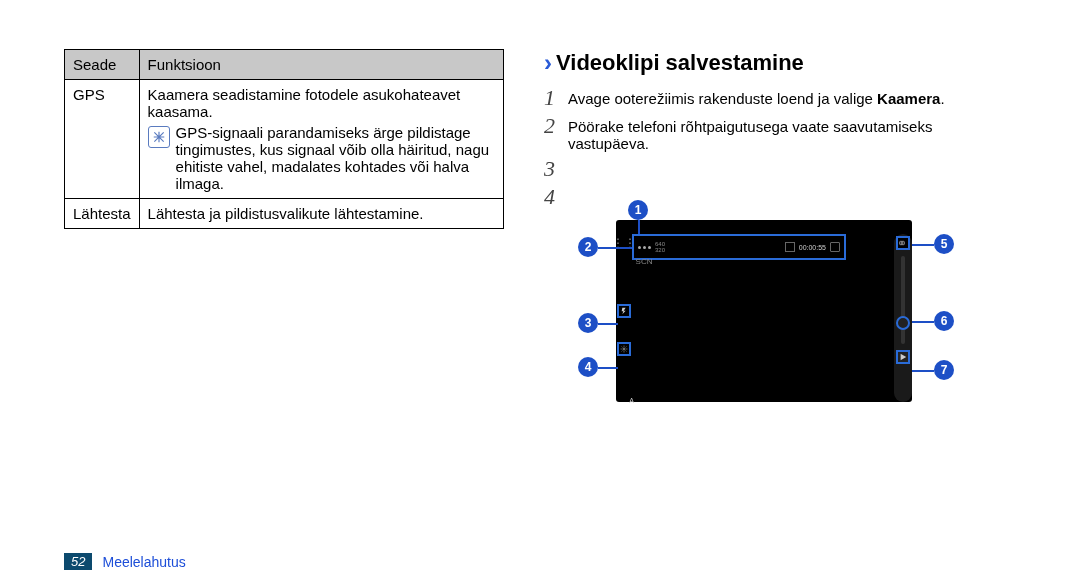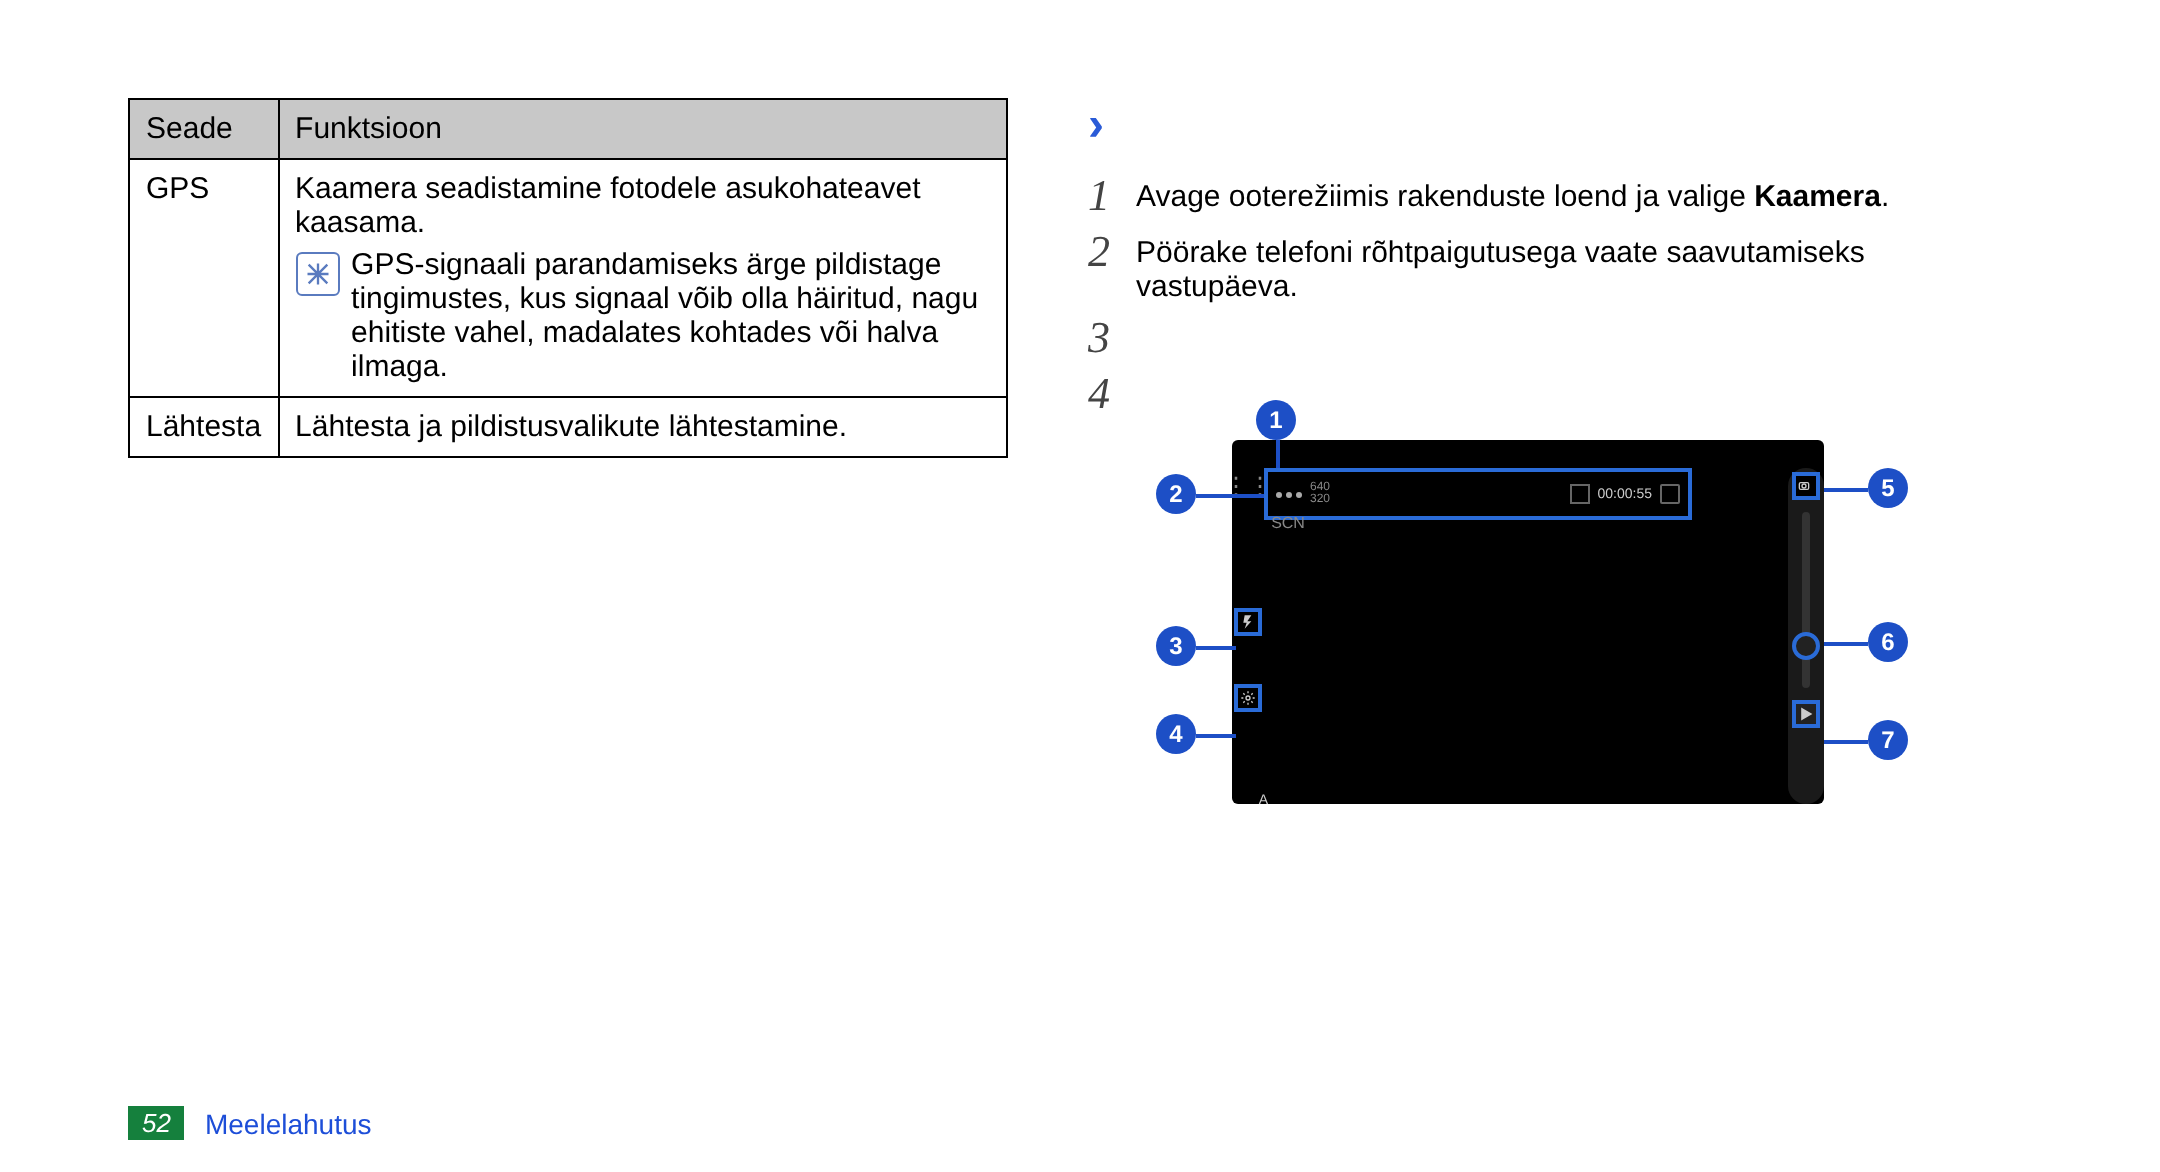--- a/index.html
+++ b/index.html
@@ -217,21 +217,21 @@
   .footer {
     position: absolute;
     bottom: 16px;
     left: 64px;
     font-size: 14px;
     display:flex;
     align-items:center;
     gap:10px;
   }
   .footer .pg {
-    background: #15803d;
+    background: #0c4a6e;
     color: #fff;
     padding: 1px 7px;
     font-style: italic;
     font-size: 13px;
   }
   .footer .sect { color:#1d4ed8;}
 </style>
 </head>
 <body>
 
@@ -261,20 +261,21 @@
         <td>Lähtesta</td>
         <td>Lähtesta ja pildistusvalikute lähtestamine.</td>
       </tr>
     </tbody>
       </table>
   </div>
 
   <div class="right-col">
     <div class="heading">
       <span class="heading-chevron">›</span>
+      <span>Videoklipi salvestamine</span>
     </div>
     <ol class="steps">
       <li>
         <span class="num">1</span>
         <span class="step-text">
           <span>Avage ooterežiimis rakenduste loend ja valige </span><b>Kaamera</b><span>.</span>
         </span>
       </li>
       <li>
         <span class="num">2</span>

